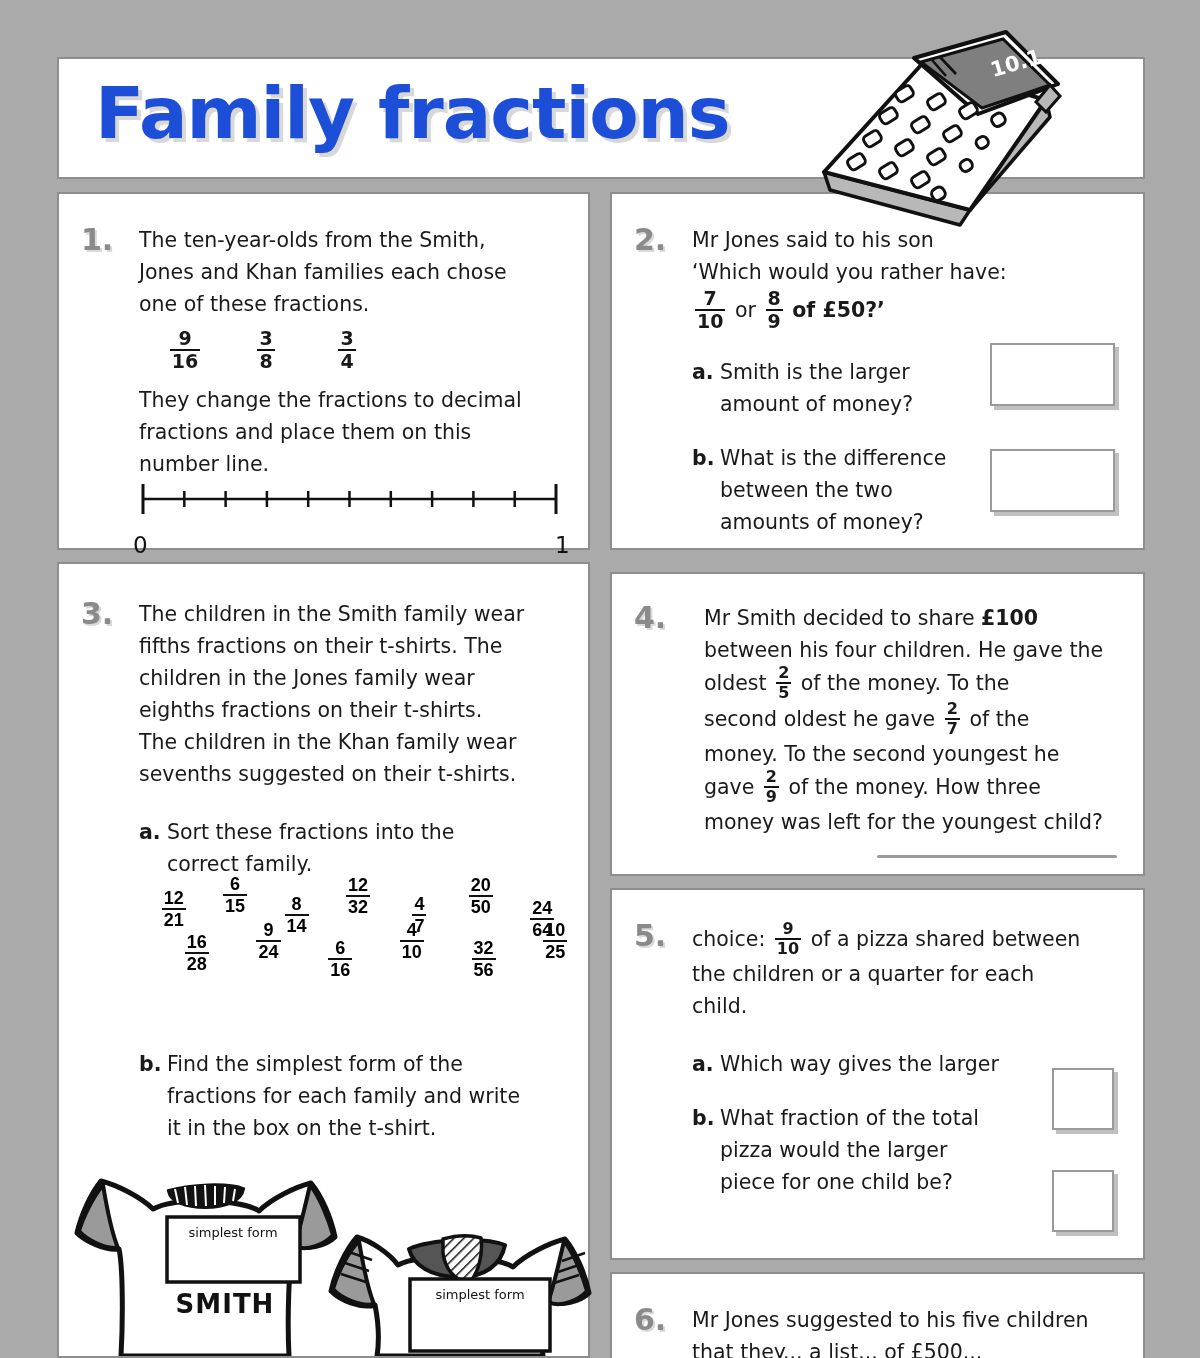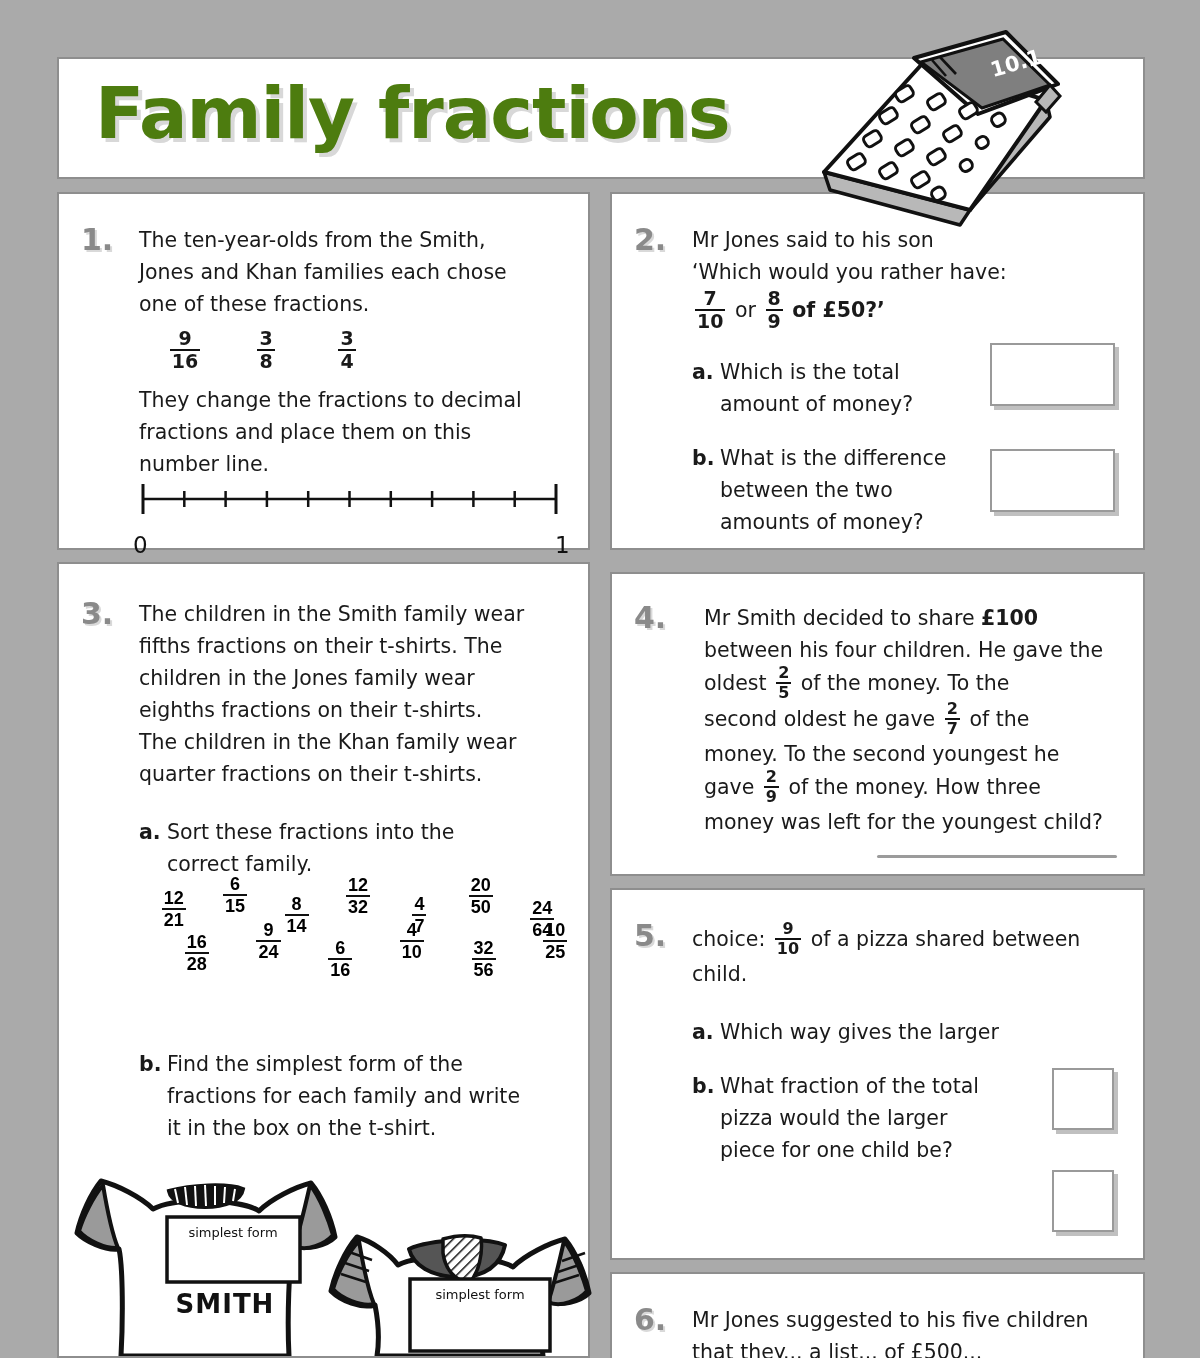--- a/index.html
+++ b/index.html
@@ -38,21 +38,21 @@
     height: 122px;
   }
   .title {
     position: absolute;
     left: 36px;
     top: 12px;
     font-family: "DejaVu Sans", sans-serif;
     font-size: 72px;
     font-weight: bold;
     letter-spacing: -1px;
-    color: #4d7c0f;
+    color: #1d4ed8;
     text-shadow: 4px 4px 0 #d8d8d8;
     white-space: nowrap;
   }
 
   
   #calculator {
     position: absolute;
     left: 810px;
     top: 22px;
     width: 280px;
@@ -312,21 +312,21 @@
         <span class="frac frac-lg">
           <span class="num">8</span>
           <span class="den">9</span>
         </span>
         <span style="font-weight:bold;">of £50?’</span>
       </p>
 
       <div class="sub" style="margin-top:24px;">
         <span class="lbl">a.</span>
         <span class="txt">
-          <span>Which is the total</span><br>
+          <span>Smith is the larger</span><br>
           <span>amount of money?</span>
         </span>
       </div>
 
       <div class="sub" style="margin-top:22px;">
         <span class="lbl">b.</span>
         <span class="txt">
           <span>What is the difference</span><br>
           <span>between the two</span><br>
           <span>amounts of money?</span>
@@ -339,21 +339,21 @@
   </div>
 
   <div class="panel qpanel" id="q3-panel">
     <div class="qnum" style="left:22px; top:32px;">3.</div>
     <div class="qbody" style="left:80px; top:34px; width:440px;">
       <p>The children in the Smith family wear</p>
       <p>fifths fractions on their t-shirts. The</p>
       <p>children in the Jones family wear</p>
       <p>eighths fractions on their t-shirts.</p>
       <p>The children in the Khan family wear</p>
-      <p>quarter fractions on their t-shirts.</p>
+      <p>sevenths suggested on their t-shirts.</p>
 
       <div class="sub" style="margin-top:26px;">
         <span class="lbl">a.</span>
         <span class="txt">
           <span>Sort these fractions into the</span><br>
           <span>correct family.</span>
         </span>
       </div>
     </div>
 
@@ -558,20 +558,21 @@
     <div class="qnum" style="left:22px; top:28px;">5.</div>
     <div class="qbody" style="left:80px; top:32px; width:445px;">
       <p>
         <span>choice:</span>
         <span class="frac">
           <span class="num">9</span>
           <span class="den">10</span>
         </span>
         <span>of a pizza shared between</span>
       </p>
+      <p>the children or a quarter for each</p>
       <p>child.</p>
 
       <div class="sub" style="margin-top:26px;">
         <span class="lbl">a.</span>
         <span class="txt">
           <span>Which way gives the larger</span><br>
         </span>
       </div>
 
       <div class="sub" style="margin-top:22px;">

